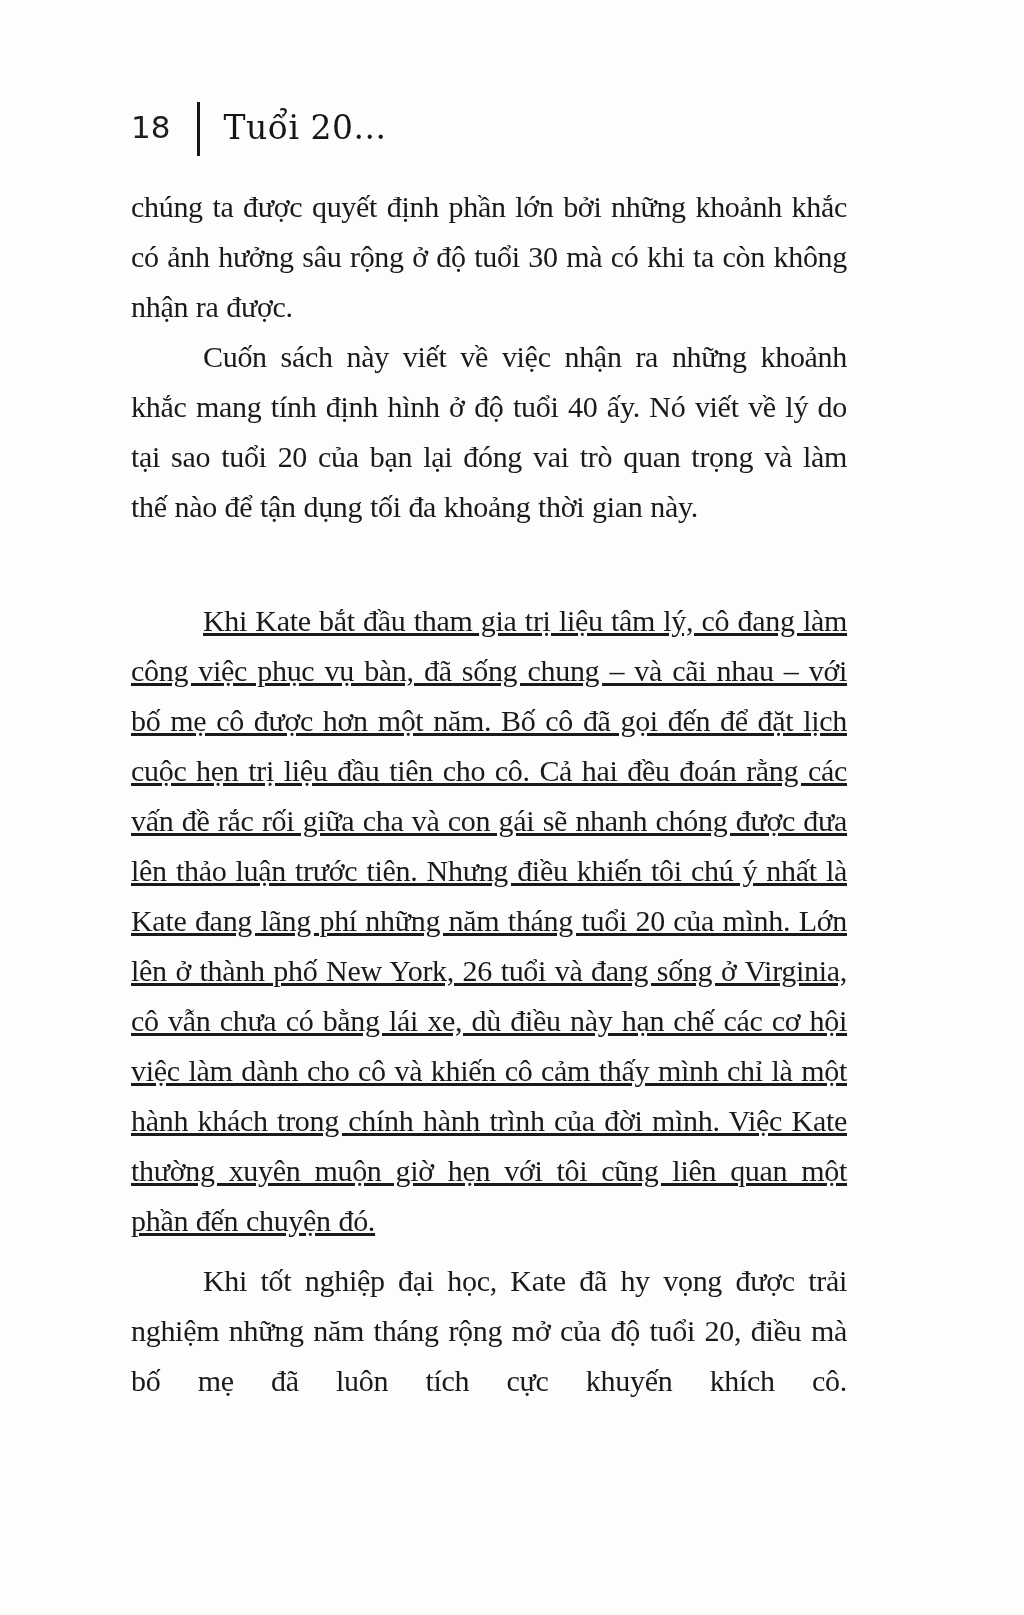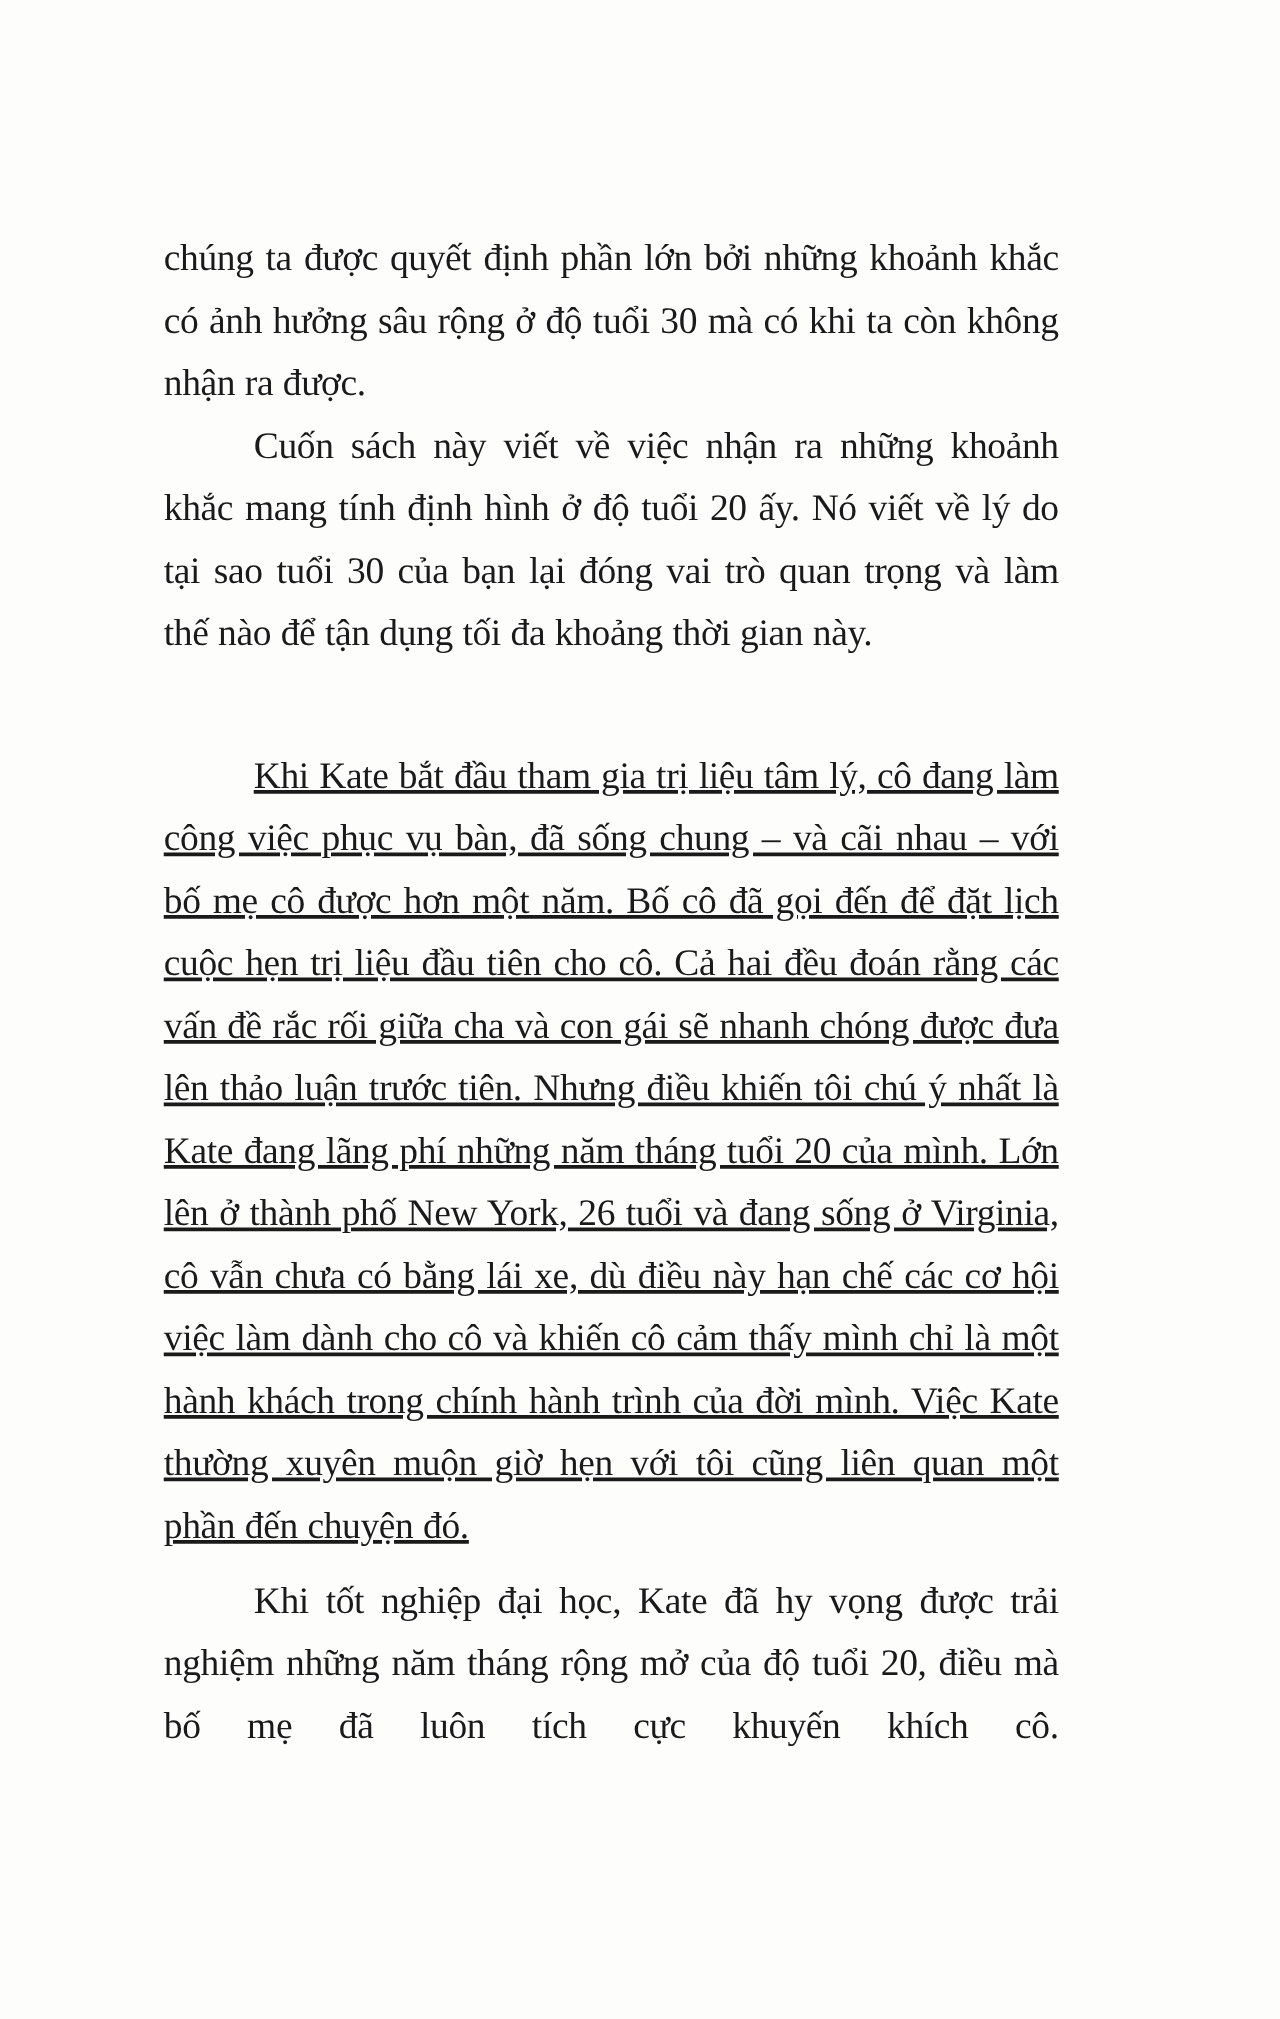--- a/index.html
+++ b/index.html
@@ -75,21 +75,26 @@
   }
   .page-content p.justify-last {
     text-align-last: justify;
   }
 </style>
 </head>
 <body>
 
 <div class="book-page">
 
+  <div class="page-header">
+    <span class="page-number">18</span>
+    <span class="header-divider"></span>
+    <span class="running-title">Tuổi 20...</span>
+  </div>
 
   <div class="page-content">
     <p class="">chúng ta được quyết định phần lớn bởi những khoảnh khắc có ảnh hưởng sâu rộng ở độ tuổi 30 mà có khi ta còn không nhận ra được.</p>
-    <p class="indent">Cuốn sách này viết về việc nhận ra những khoảnh khắc mang tính định hình ở độ tuổi 20 ấy. Nó viết về lý do tại sao tuổi 30 của bạn lại đóng vai trò quan trọng và làm thế nào để tận dụng tối đa khoảng thời gian này.</p>
+    <p class="indent">Cuốn sách này viết về việc nhận ra những khoảnh khắc mang tính định hình ở độ tuổi 40 ấy. Nó viết về lý do tại sao tuổi 20 của bạn lại đóng vai trò quan trọng và làm thế nào để tận dụng tối đa khoảng thời gian này.</p>
     <p class="indent gap-before">Khi Kate bắt đầu tham gia trị liệu tâm lý, cô đang làm công việc phục vụ bàn, đã sống chung – và cãi nhau – với bố mẹ cô được hơn một năm. Bố cô đã gọi đến để đặt lịch cuộc hẹn trị liệu đầu tiên cho cô. Cả hai đều đoán rằng các vấn đề rắc rối giữa cha và con gái sẽ nhanh chóng được đưa lên thảo luận trước tiên. Nhưng điều khiến tôi chú ý nhất là Kate đang lãng phí những năm tháng tuổi 20 của mình. Lớn lên ở thành phố New York, 26 tuổi và đang sống ở Virginia, cô vẫn chưa có bằng lái xe, dù điều này hạn chế các cơ hội việc làm dành cho cô và khiến cô cảm thấy mình chỉ là một hành khách trong chính hành trình của đời mình. Việc Kate thường xuyên muộn giờ hẹn với tôi cũng liên quan một phần đến chuyện đó.</p>
     <p class="indent small-gap justify-last">Khi tốt nghiệp đại học, Kate đã hy vọng được trải nghiệm những năm tháng rộng mở của độ tuổi 20, điều mà bố mẹ đã luôn tích cực khuyến khích cô.</p>
   </div>
 
 </div>
 
 </body></html>

